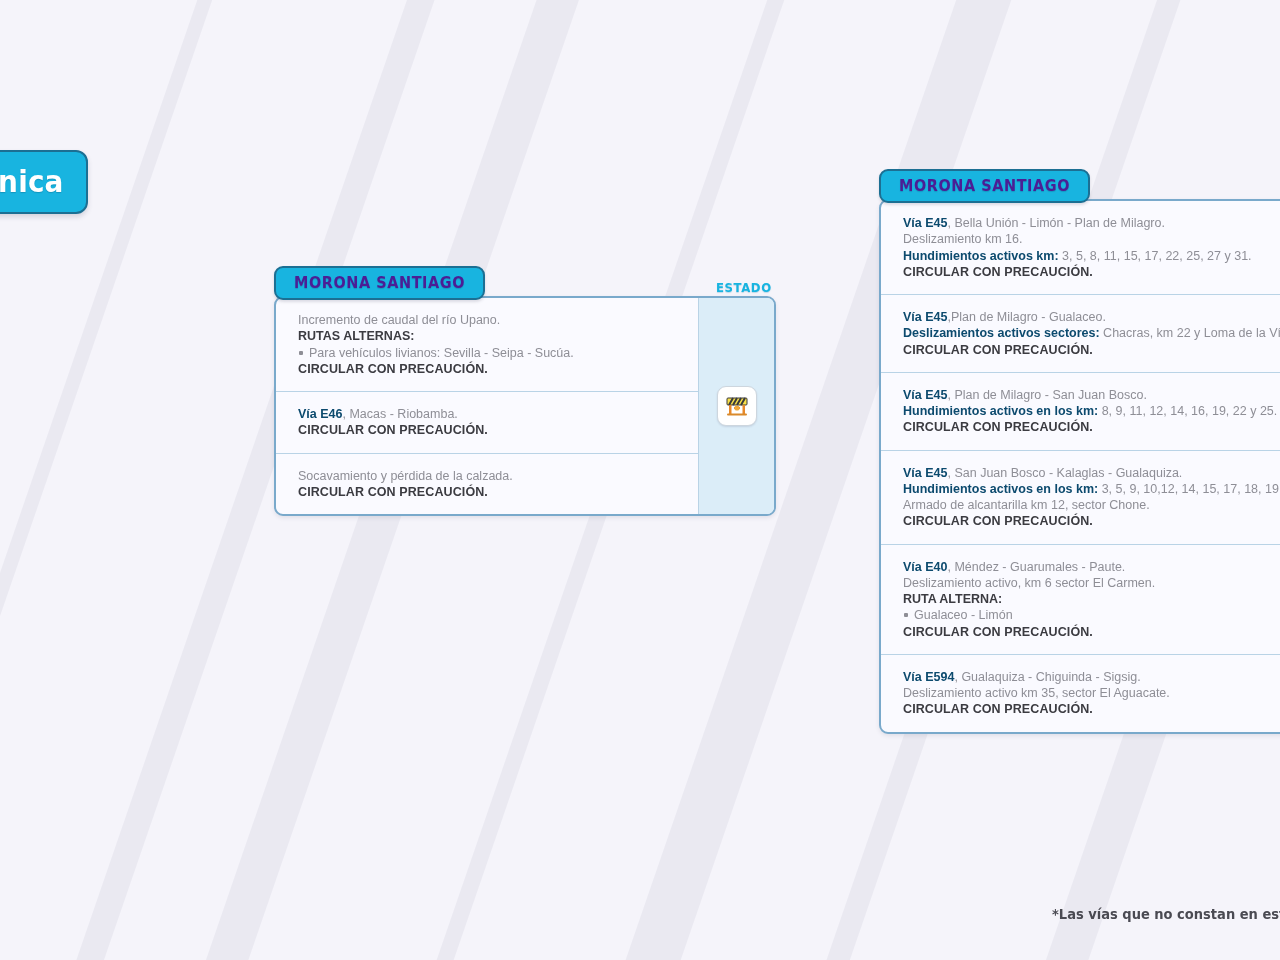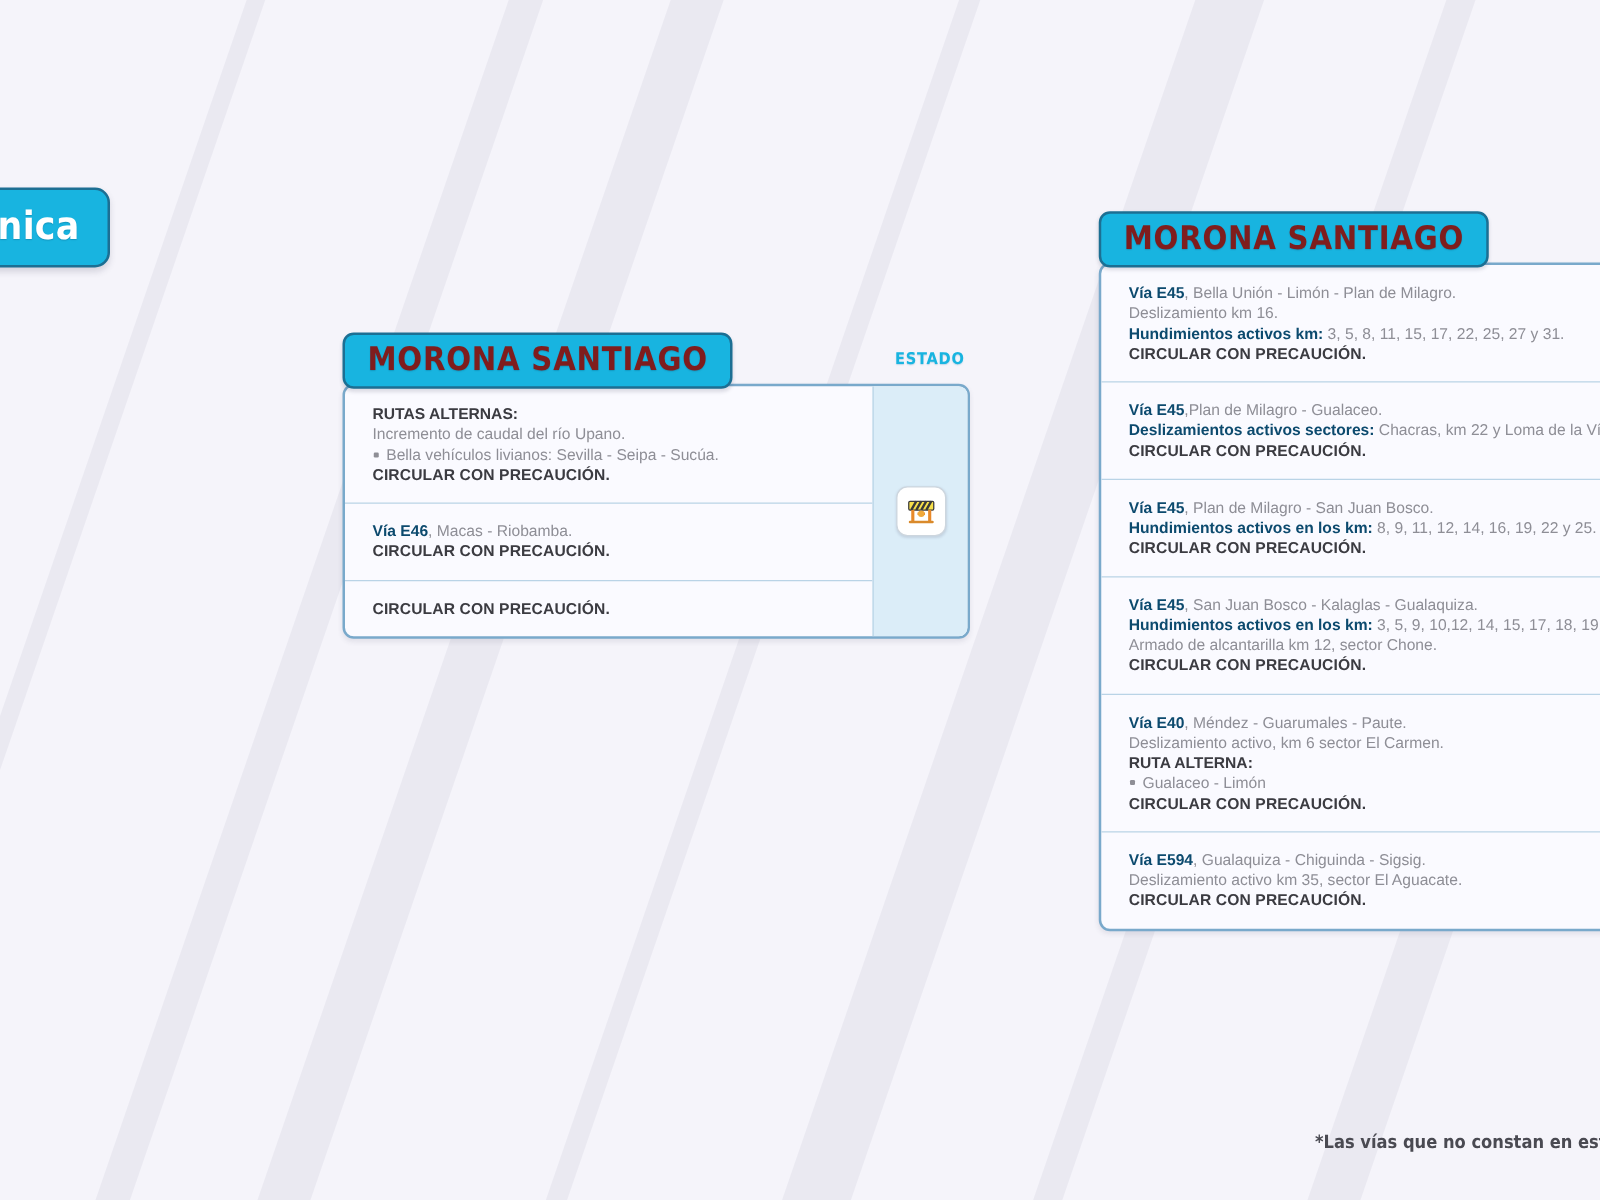--- a/index.html
+++ b/index.html
@@ -73,23 +73,23 @@
     border: 2px solid #1c6f93;
     border-radius: 9px;
     padding: 5px 18px 6px 18px;
     position: relative;
     z-index: 3;
     box-shadow: 0 2px 3px rgba(60,60,90,.16);
   }
   .province-header-label {
     font-family: "DejaVu Sans Condensed", "Liberation Sans Narrow", "Liberation Sans", sans-serif;
     font-weight: bold;
-    font-size: 26px;
+    font-size: 16px;
     letter-spacing: .6px;
-    color: #7f1d1d;
+    color: #4c1d95;
     white-space: nowrap;
     text-shadow: 0 1px 1px rgba(0,60,90,.22);
   }
 
   .card {
     margin-top: -4px;
     background: #fafaff;
     border: 2px solid #79a9cb;
     border-radius: 9px;
     position: relative;
@@ -210,32 +210,33 @@
 </div>
 
 <div class="section-tab">
   <span class="section-tab-label">mazónica</span>
 </div>
 
 <div id="blocks-root">
     <div class="province-block" id="block-left"><div class="province-header"><span class="province-header-label">MORONA SANTIAGO</span></div><div class="status-label" style="left: 442px; top: 14px;">ESTADO</div><div class="card">
         <div class="card-rows">
           <div class="road-row">
+            <div class="road-line">Incremento de caudal del río Upano.</div>
             <div class="road-line heading">RUTAS ALTERNAS:</div>
-            <div class="road-line">Incremento de caudal del río Upano.</div>
             <ul class="road-bullets">
-              <li>Bella vehículos livianos: Sevilla - Seipa - Sucúa.</li>
+              <li>Para vehículos livianos: Sevilla - Seipa - Sucúa.</li>
             </ul>
             <div class="road-line caution">CIRCULAR CON PRECAUCIÓN.</div>
           </div>
           <div class="road-row">
             <div class="road-line"><b>Vía E46</b>, Macas - Riobamba.</div>
             <div class="road-line caution">CIRCULAR CON PRECAUCIÓN.</div>
           </div>
           <div class="road-row">
+            <div class="road-line">Socavamiento y pérdida de la calzada.</div>
             <div class="road-line caution">CIRCULAR CON PRECAUCIÓN.</div>
           </div>
         </div>
         <div class="status-col">
           <div class="status-badge">
             <svg width="26" height="26" viewBox="0 0 26 26" aria-hidden="true">
               <rect x="3" y="5" width="20" height="7" rx="1" fill="#f7e04a" stroke="#3a3a3a" stroke-width="1"></rect>
               <path d="M5 12 L9 5 M9 12 L13 5 M13 12 L17 5 M17 12 L21 5" stroke="#3a3a3a" stroke-width="2" fill="none"></path>
               <rect x="5" y="12" width="2.5" height="9" fill="#e8892a"></rect>
               <rect x="18.5" y="12" width="2.5" height="9" fill="#e8892a"></rect>

